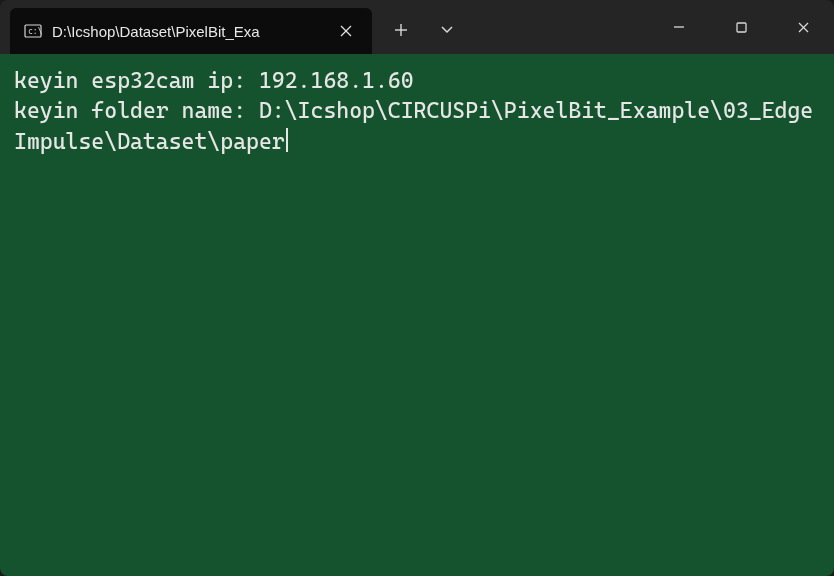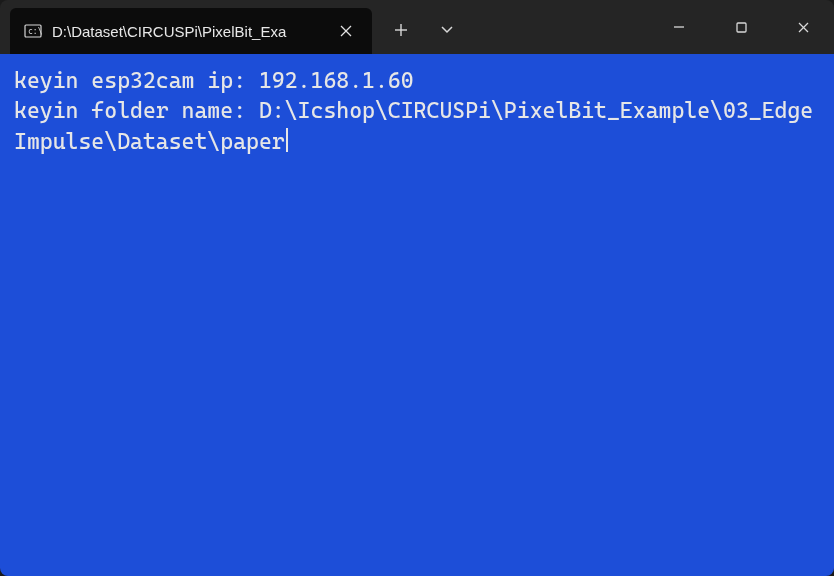--- a/index.html
+++ b/index.html
@@ -83,21 +83,21 @@
     align-items: center;
     justify-content: center;
     color: #d8d8d8;
   }
   .terminal {
     position: absolute;
     top: 54px;
     left: 0;
     right: 0;
     bottom: 0;
-    background: #1d4ed8;
+    background: #14532d;
     padding: 12px 14px;
     font-family: "Consolas", "Cascadia Mono", monospace;
     font-size: 22px;
     color: #e6e6e6;
     line-height: 1.38;
     white-space: pre-wrap;
     word-break: break-all;
   }
   .cursor {
     display: inline-block;
@@ -114,21 +114,21 @@
 <body>
 
 <div class="titlebar">
   <div class="tab">
     <span class="tab-icon">
       <svg width="18" height="18" viewBox="0 0 18 18">
         <rect x="1" y="3" width="16" height="12" rx="1" fill="none" stroke="#d8d8d8" stroke-width="1.2"></rect>
         <text x="4" y="12" font-size="8" fill="#d8d8d8" font-family="monospace">c:\</text>
       </svg>
     </span>
-    <span class="tab-title">D:\Dataset\CIRCUSPi\PixelBit_Exa</span>
+    <span class="tab-title">D:\Icshop\Dataset\PixelBit_Exa</span>
     <span class="tab-close">
       <svg width="12" height="12" viewBox="0 0 12 12">
         <line x1="1" y1="1" x2="11" y2="11" stroke="#e0e0e0" stroke-width="1.3"></line>
         <line x1="11" y1="1" x2="1" y2="11" stroke="#e0e0e0" stroke-width="1.3"></line>
       </svg>
     </span>
   </div>
 
   <div class="tabarea-controls">
     <div class="tabarea-btn">

